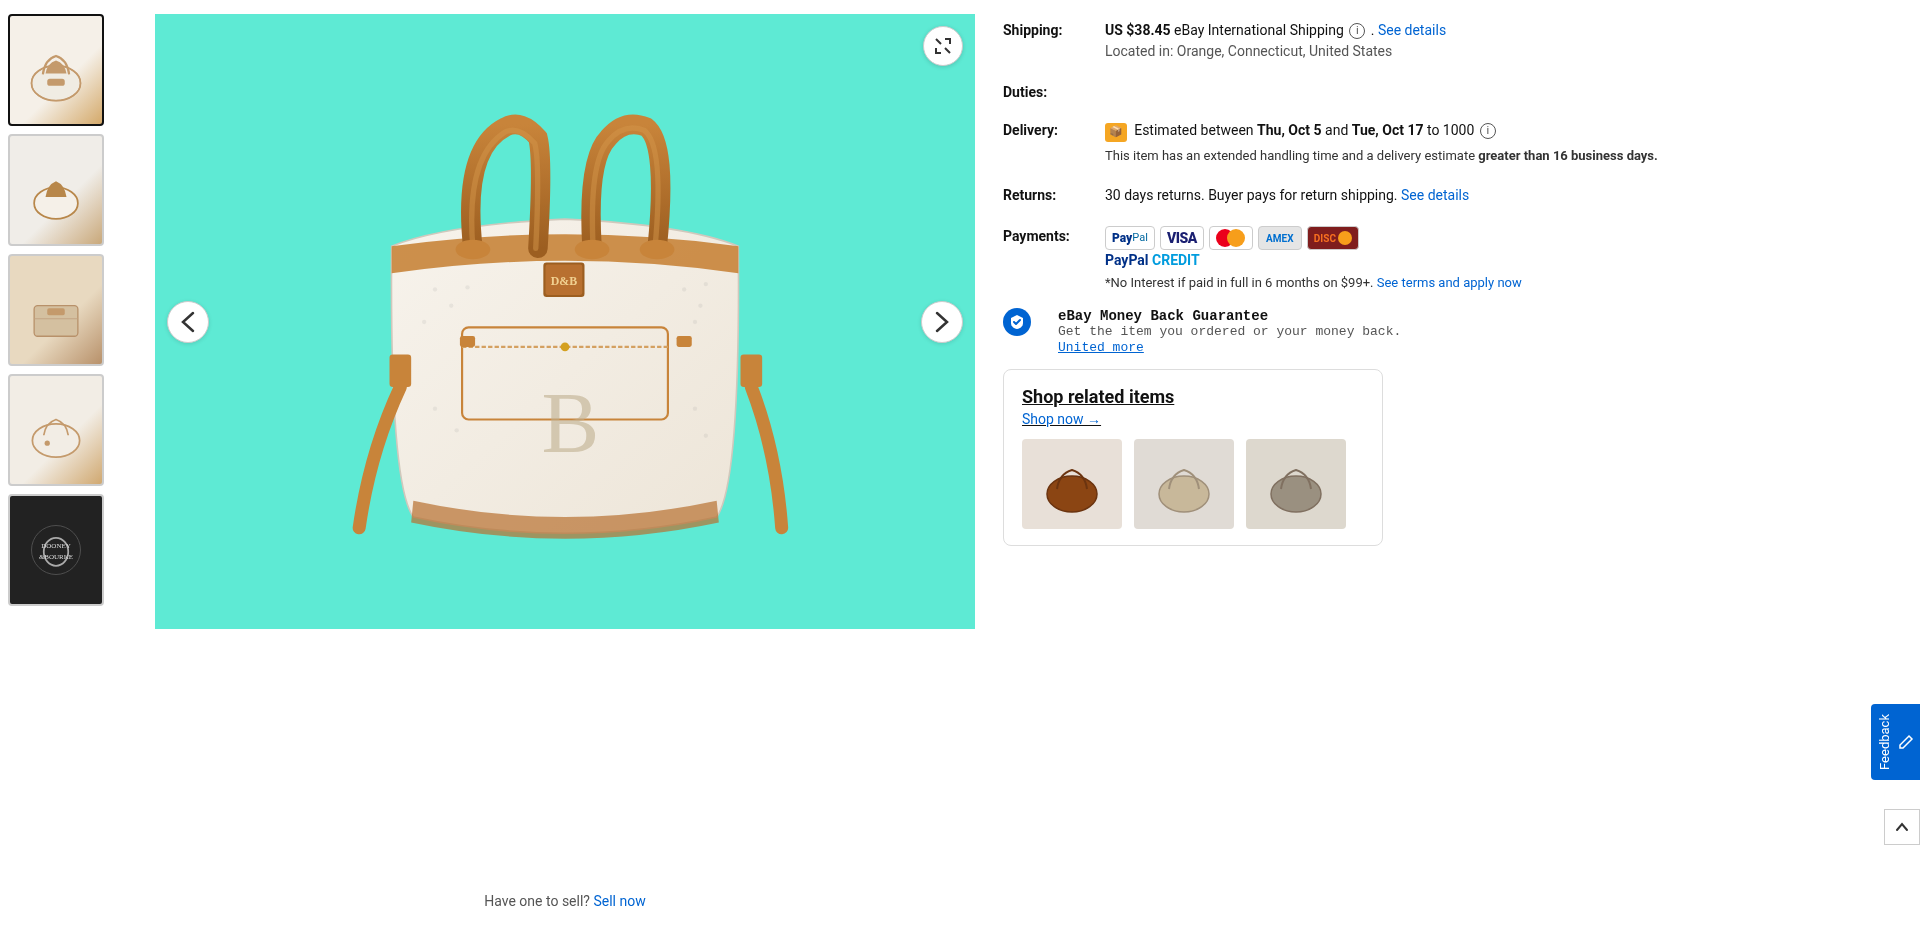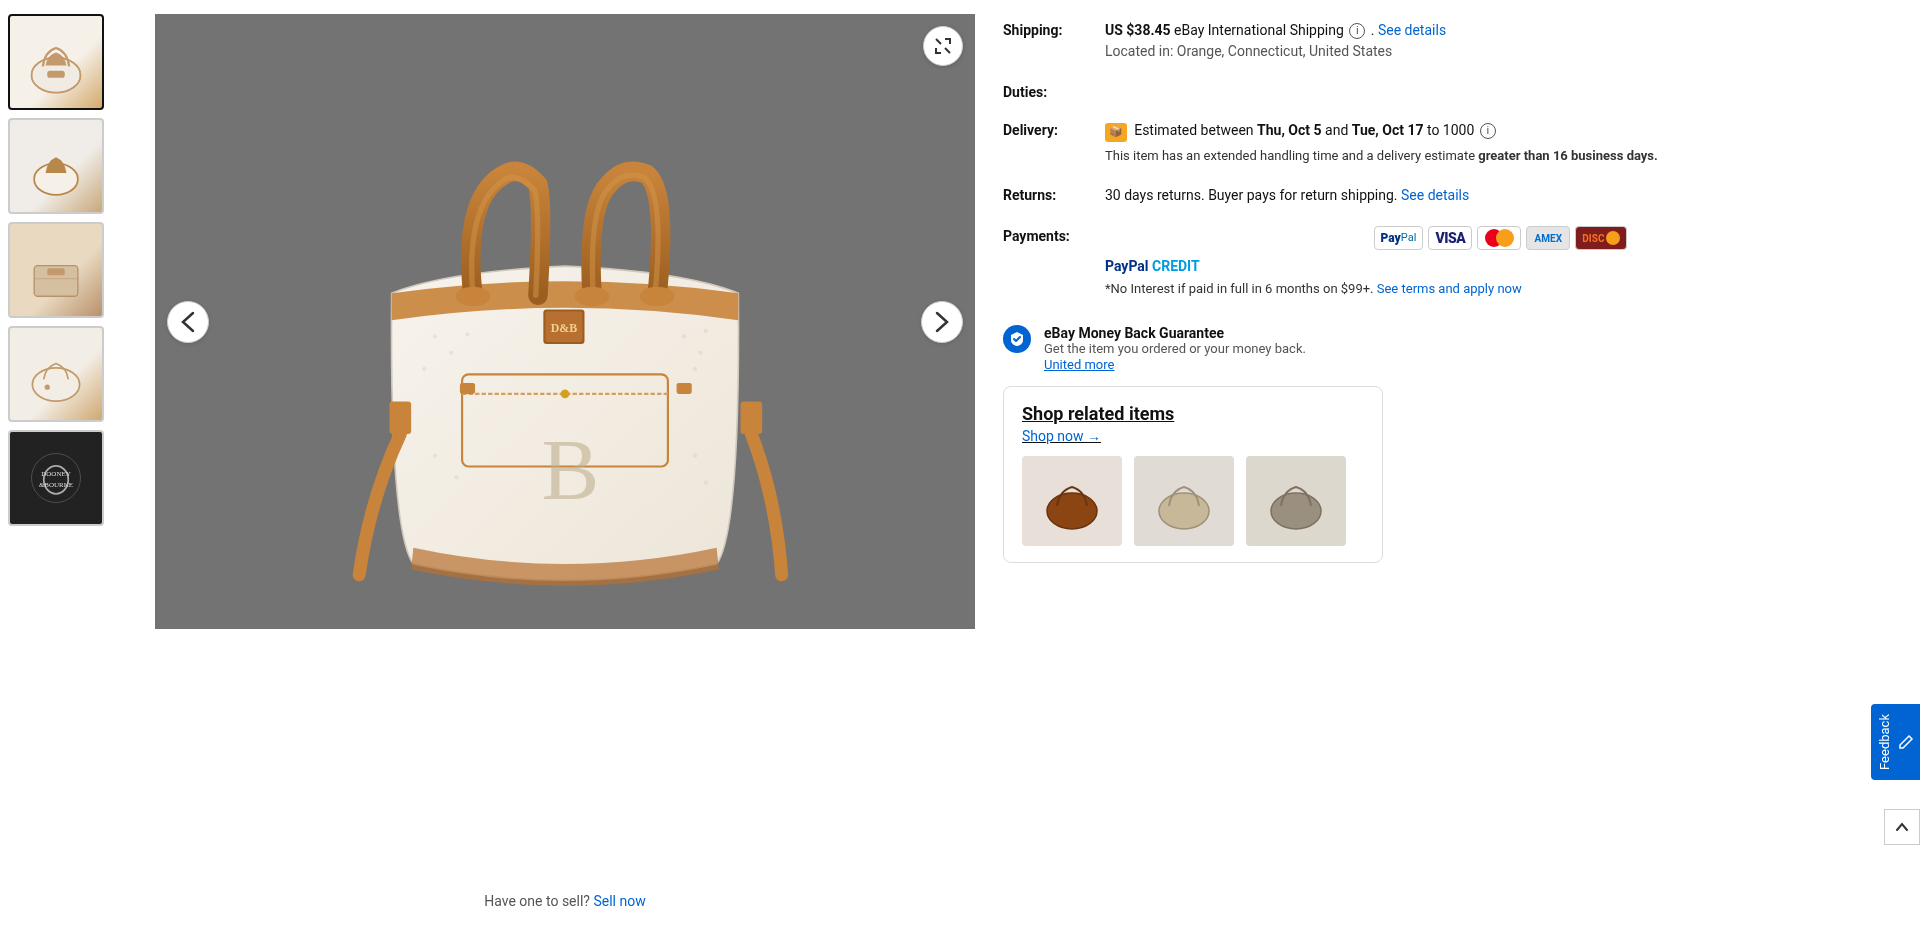--- a/index.html
+++ b/index.html
@@ -32,41 +32,41 @@
       display: flex;
       flex-direction: column;
       gap: 8px;
       padding: 14px 8px;
       width: 155px;
       flex-shrink: 0;
     }
 
     .thumb-item {
       width: 96px;
-      height: 96px;
+      height: 112px;
       border: 2px solid #ccc;
       border-radius: 4px;
       background: #f5f5f5;
       cursor: pointer;
       overflow: hidden;
       display: flex;
       align-items: center;
       justify-content: center;
     }
     .thumb-item.active {
       border: 2px solid #111;
     }
 
     
     .main-image-container {
       flex: 1;
       position: relative;
-      background: #737373;
-      display: flex;
-      align-items: flex-end;
+      background: #5eead4;
+      display: flex;
+      align-items: center;
       justify-content: center;
       min-height: 615px;
       max-height: 615px;
       overflow: hidden;
       margin-top: 14px;
     }
 
     .expand-btn {
       position: absolute;
       top: 12px;
@@ -202,22 +202,21 @@
       margin-top: 4px;
     }
     .delivery-note strong { font-weight: 700; }
 
     
     .payment-icons {
       display: flex;
       gap: 5px;
       align-items: center;
       flex-wrap: wrap;
-      margin-bottom: 6px;
-      justify-content: center;
+      margin-bottom: 0;
     }
 
     .pay-badge {
       height: 24px;
       padding: 2px 6px;
       border: 1.5px solid #ccc;
       border-radius: 4px;
       display: flex;
       align-items: center;
       justify-content: center;
@@ -275,22 +274,23 @@
       display: flex;
       align-items: center;
       justify-content: center;
       flex-shrink: 0;
     }
     .check-circle svg { width: 16px; height: 16px; }
 
     .money-back-section {
       display: flex;
       align-items: flex-start;
-      gap: 13px;
-      margin-top: 16px;
+      gap: 27px;
+      margin-top: 5px;
+      font-family: Liberation Mono, monospace;
     }
 
     .shield-icon-wrap {
       width: 28px;
       height: 28px;
       border-radius: 50%;
       background: #0064d2;
       display: flex;
       align-items: center;
       justify-content: center;

